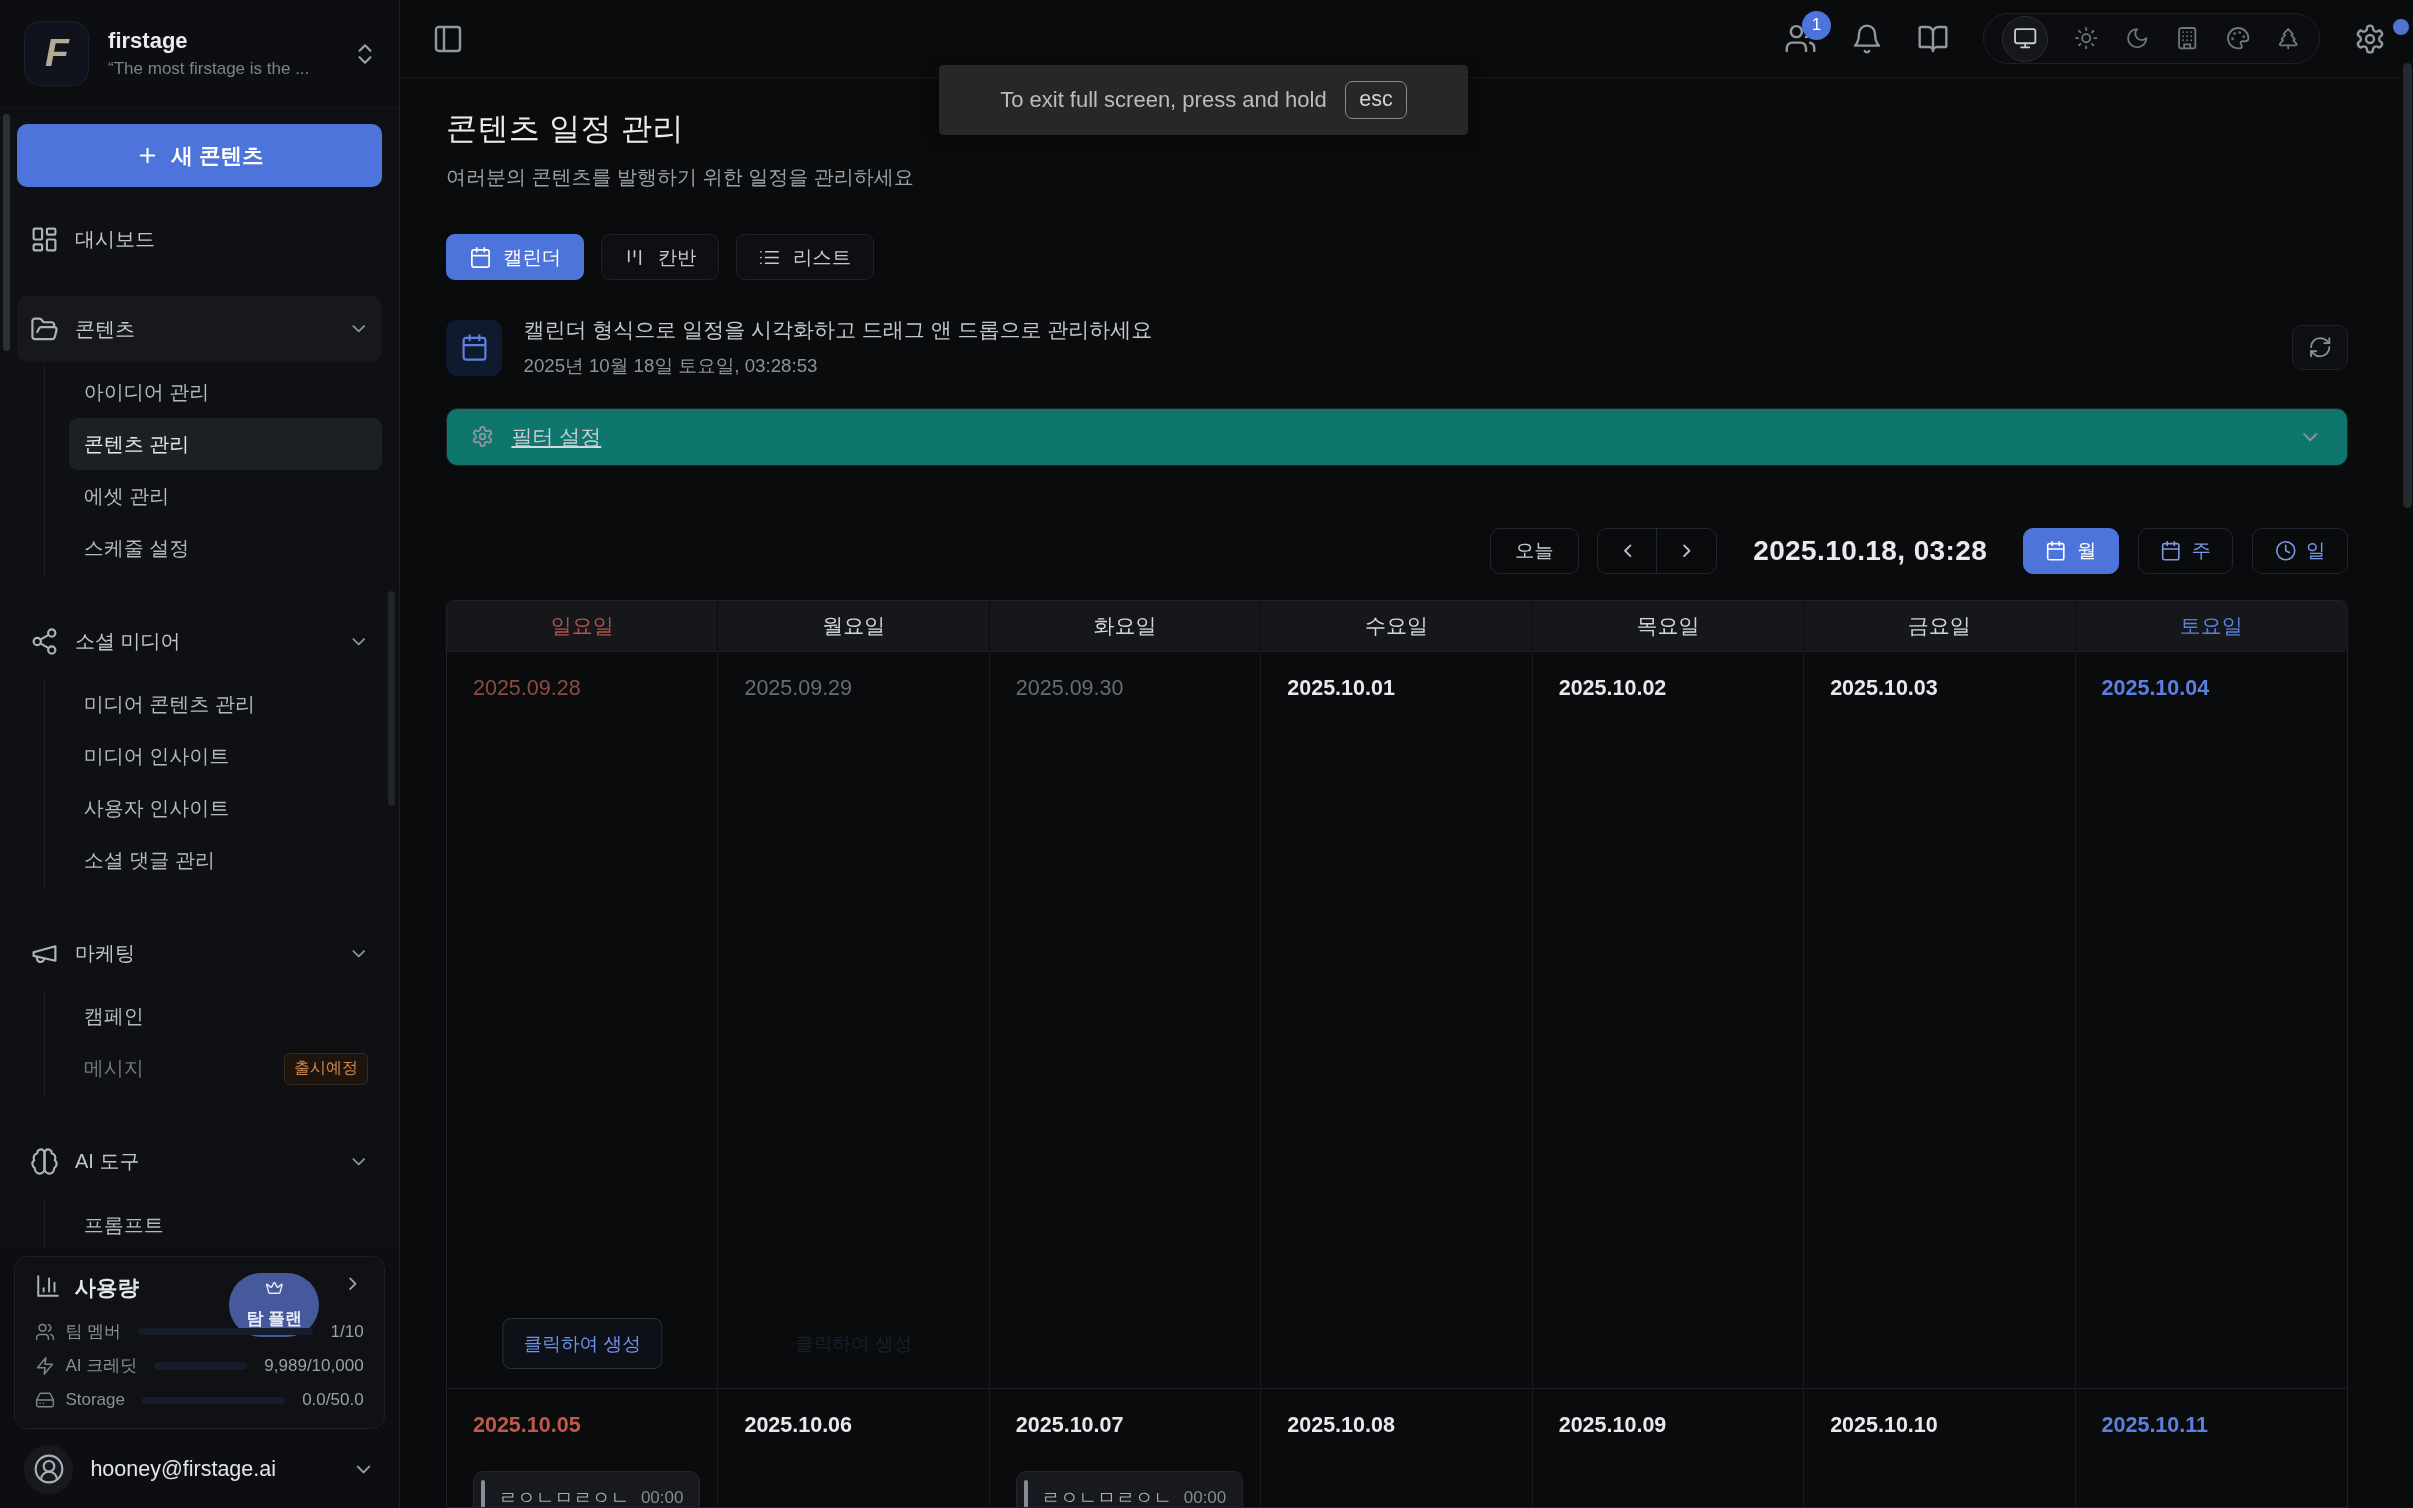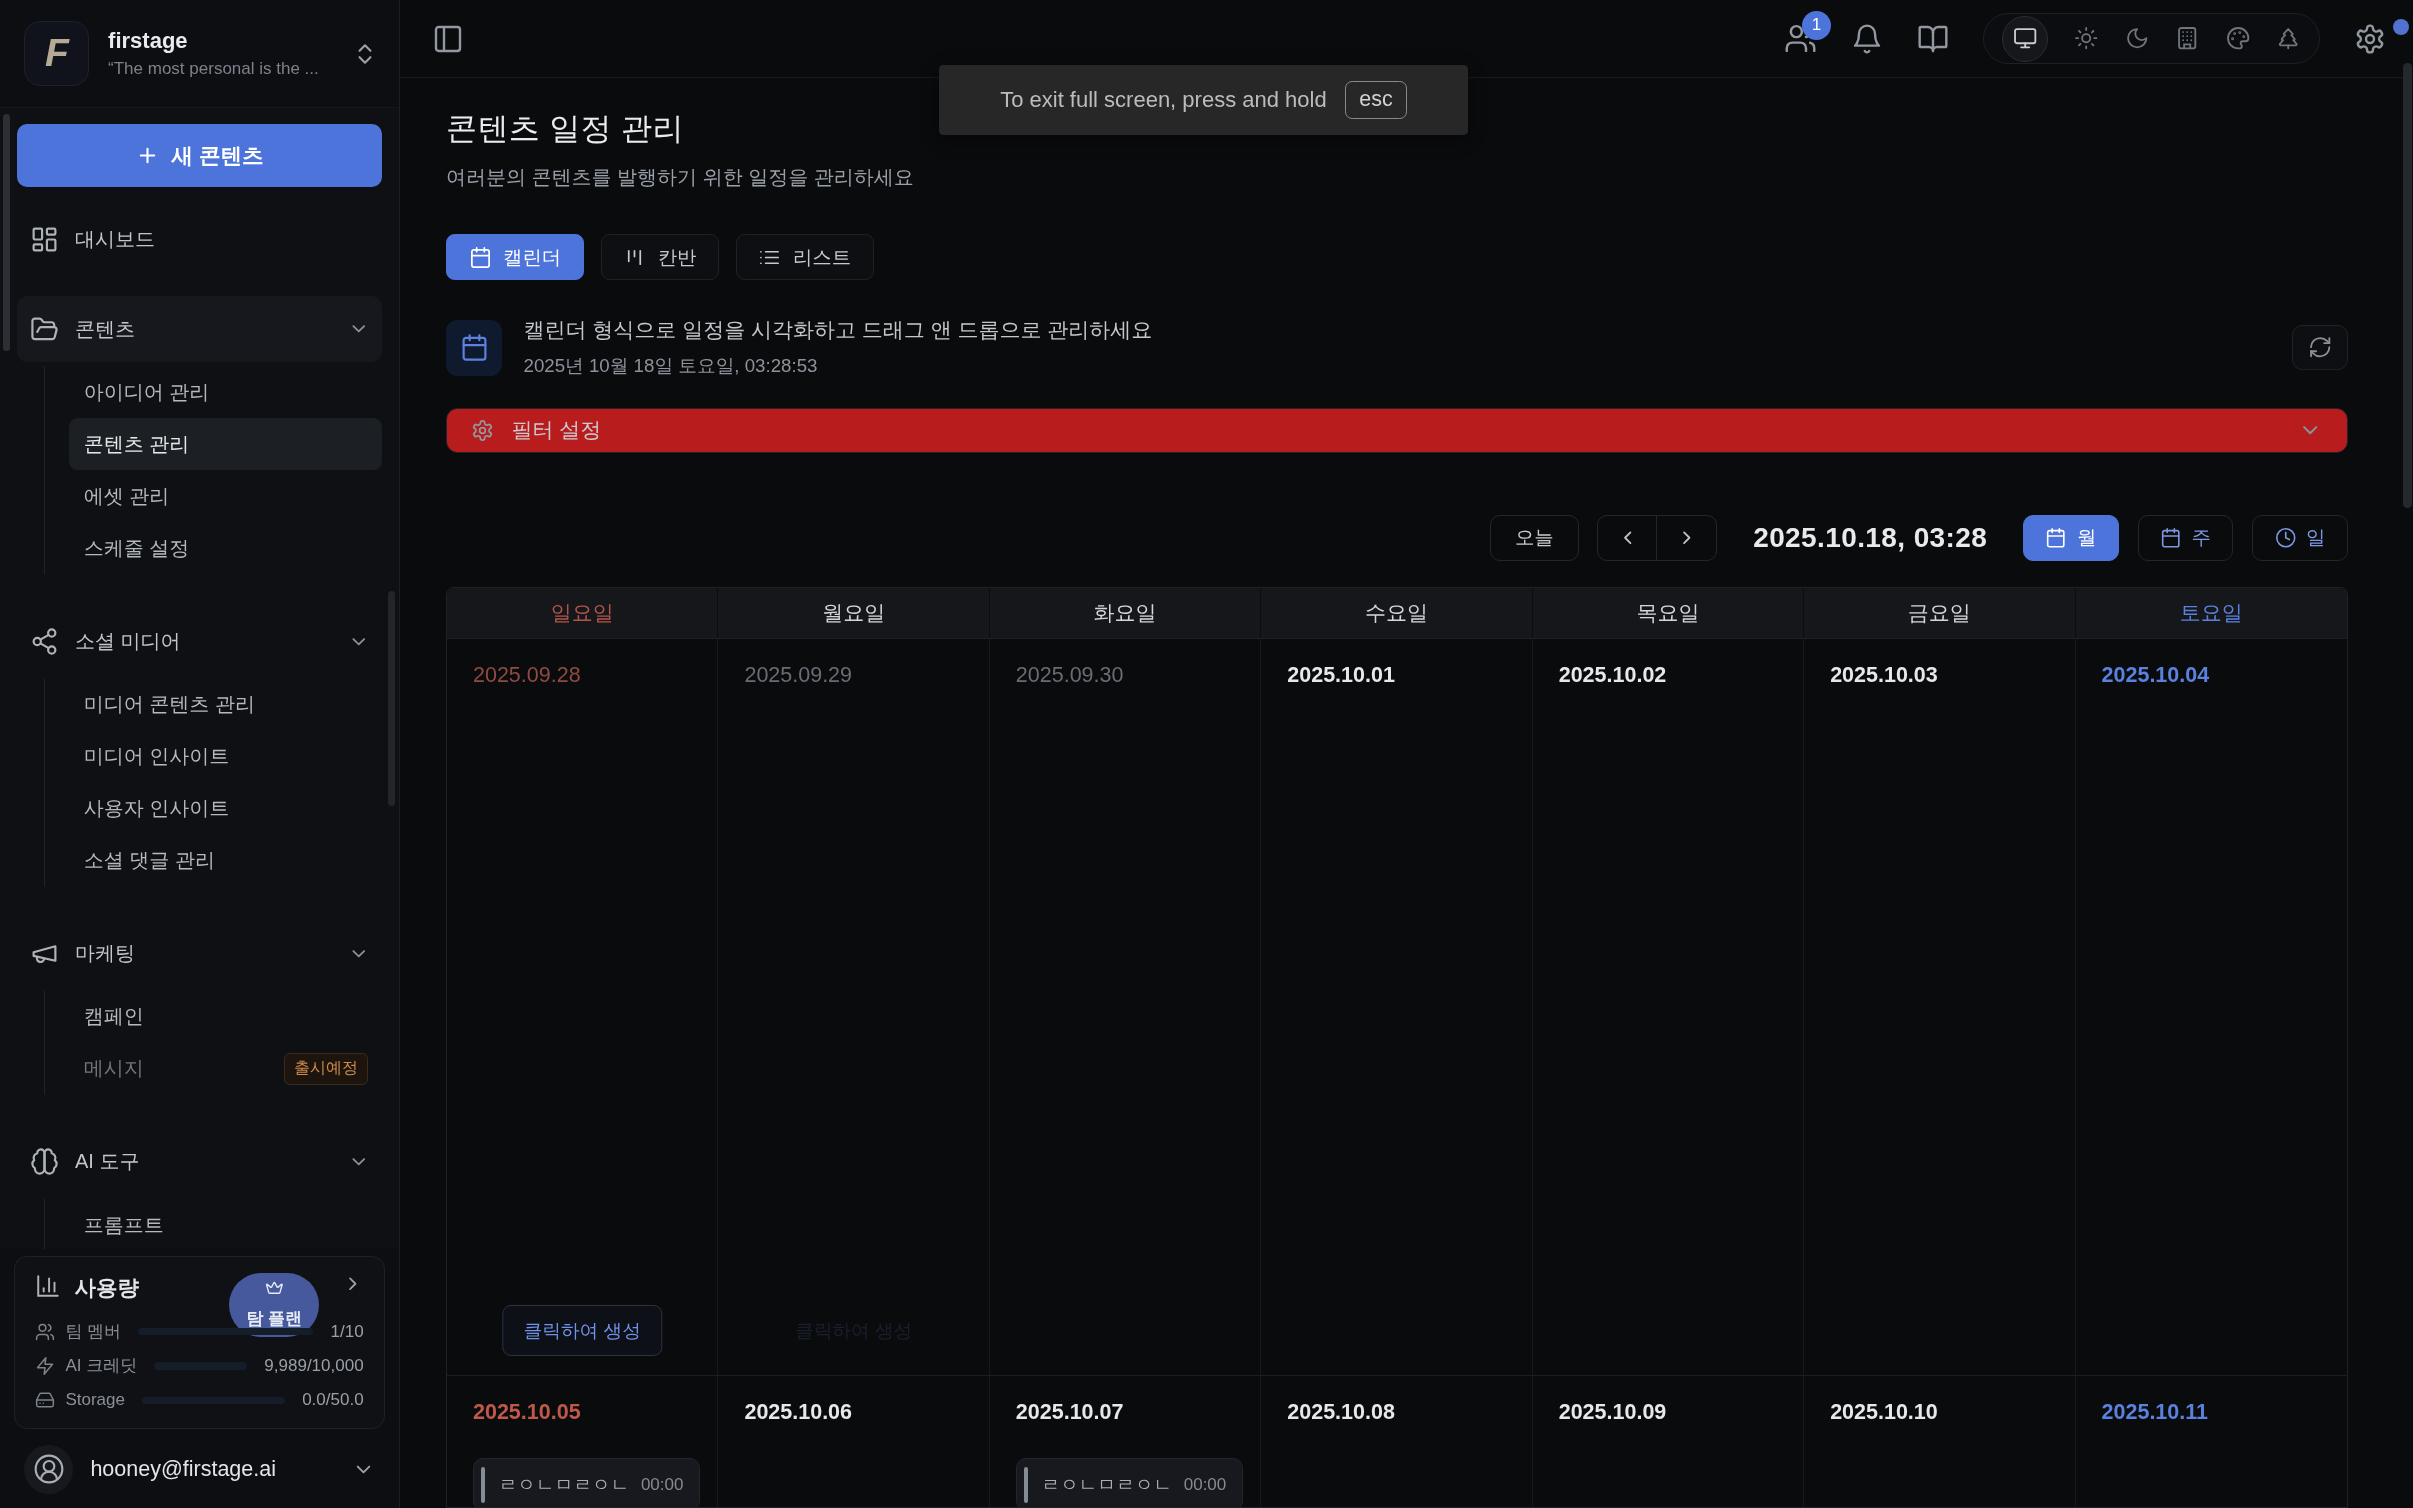--- a/index.html
+++ b/index.html
@@ -146,22 +146,22 @@
     display:flex; align-items:center; justify-content:center; color:#5c82e0; flex:none;
   }
   .info-line1 { font-size:21px; color:#c3c8cd; }
   .info-line2 { font-size:18.7px; color:#8d939b; margin-top:8.6px; }
   .refresh-btn {
     margin-left:auto; width:56px; height:45px; border-radius:10px; border:1.4px solid #1f2227;
     background:#0e0f12; color:#8a9098; display:flex; align-items:center; justify-content:center; cursor:pointer;
   }
 
   .filter-bar {
-    margin-top:29px; height:45px; border:1.4px solid #202328; border-radius:11.5px; background:#b91c1c;
-    display:flex; align-items:center; gap:17px; padding:0 24.4px; cursor:pointer;
+    margin-top:29px; height:58px; border:1.4px solid #202328; border-radius:11.5px; background:#0f766e;
+    display:flex; align-items:center; gap:17px; padding:0 24.4px; cursor:pointer;text-decoration:underline;
   }
   .filter-label { font-size:21px; color:#c9cdd2; }
   .filter-caret { margin-left:auto; color:#8b9199; }
 
   .cal-toolbar { margin-top:62px; display:flex; align-items:center; justify-content:flex-end; gap:18.7px; }
   .btn-today {
     width:89px; height:46px; border-radius:10px; border:1.4px solid #23262c; background:transparent;
     color:#c6cace; font-size:19.4px; cursor:pointer; font-family:inherit;
   }
   .nav-pair { display:flex; border:1.4px solid #23262c; border-radius:10px; overflow:hidden; height:46px; }
@@ -226,21 +226,21 @@
 <div class="app">
 
   <aside class="sidebar">
 
     <div class="ws-header">
       <div class="logo-tile">
         <span>F</span>
       </div>
       <div class="ws-meta">
         <div class="ws-name">firstage</div>
-        <div class="ws-tagline">“The most personal is the ...</div>
+        <div class="ws-tagline">“The most firstage is the ...</div>
       </div>
       <svg class="ws-caret" width="26" height="26" viewBox="0 0 24 24" fill="none" stroke="currentColor" stroke-width="2" stroke-linecap="round" stroke-linejoin="round">
           <path d="m7 15 5 5 5-5"></path>
           <path d="m7 9 5-5 5 5"></path>
         </svg>
     </div>
 
     <div class="side-scroll">
       <div class="thumb-left"></div>
       <div class="thumb-right"></div>

